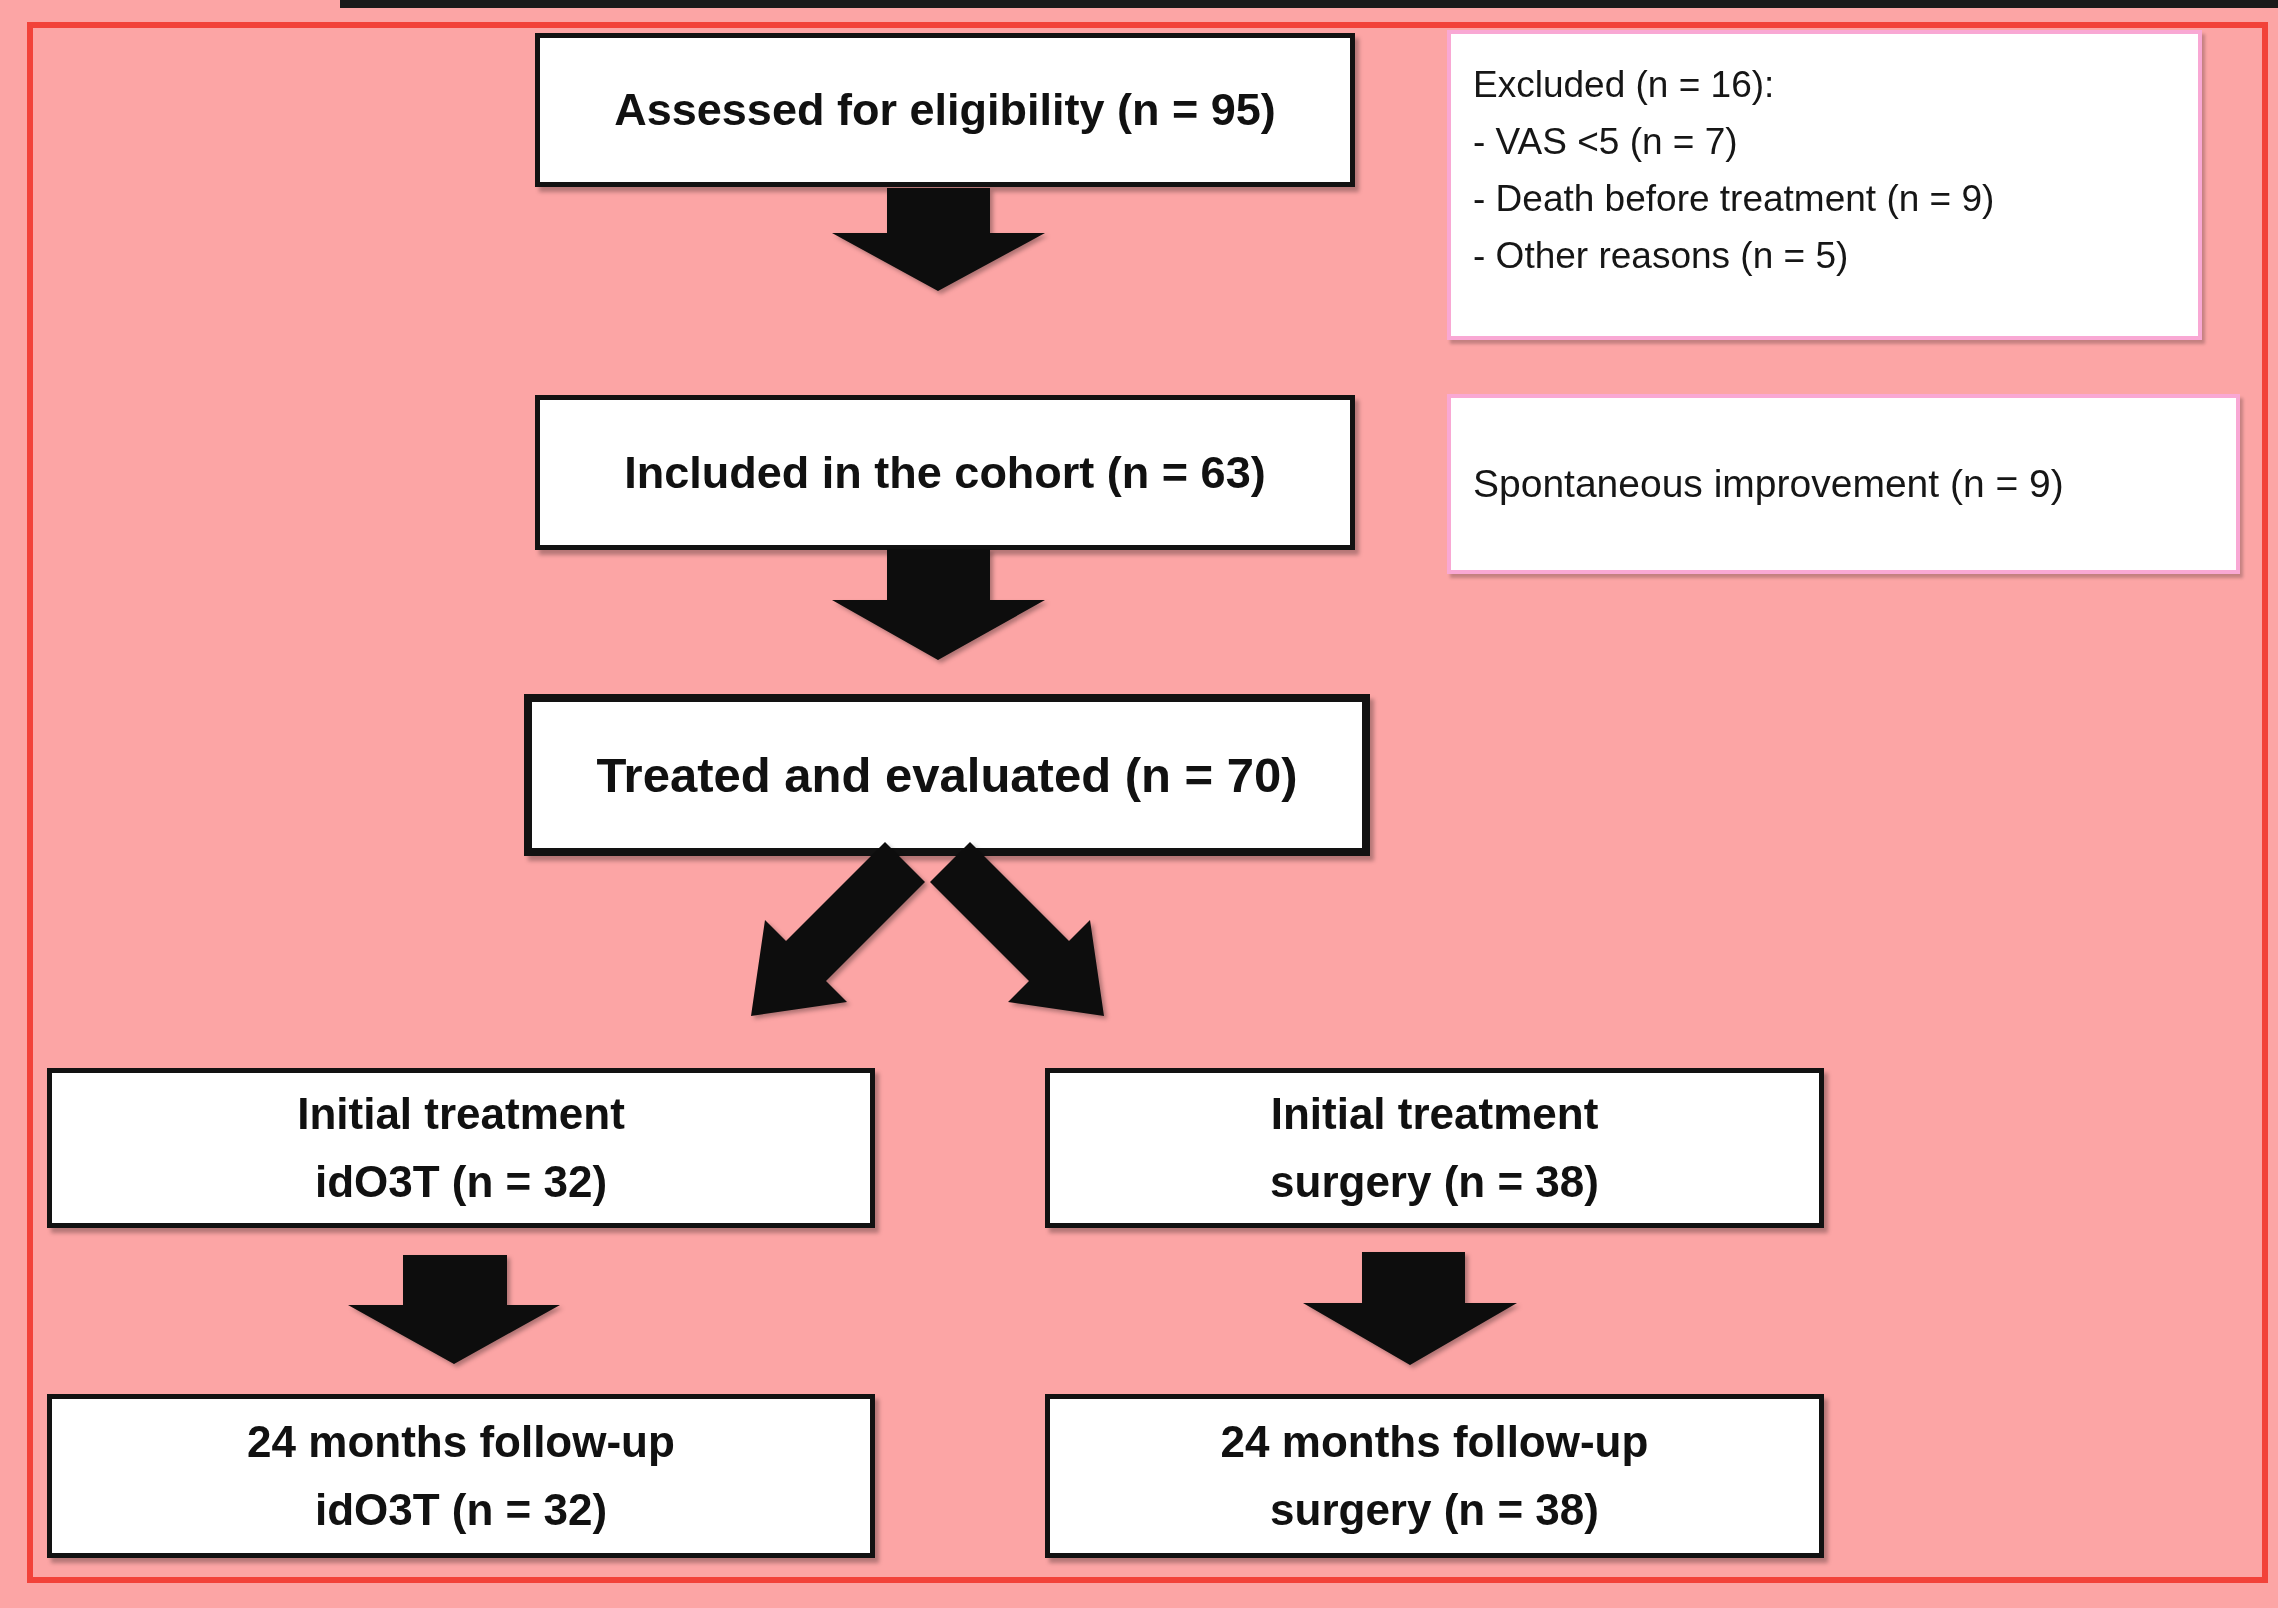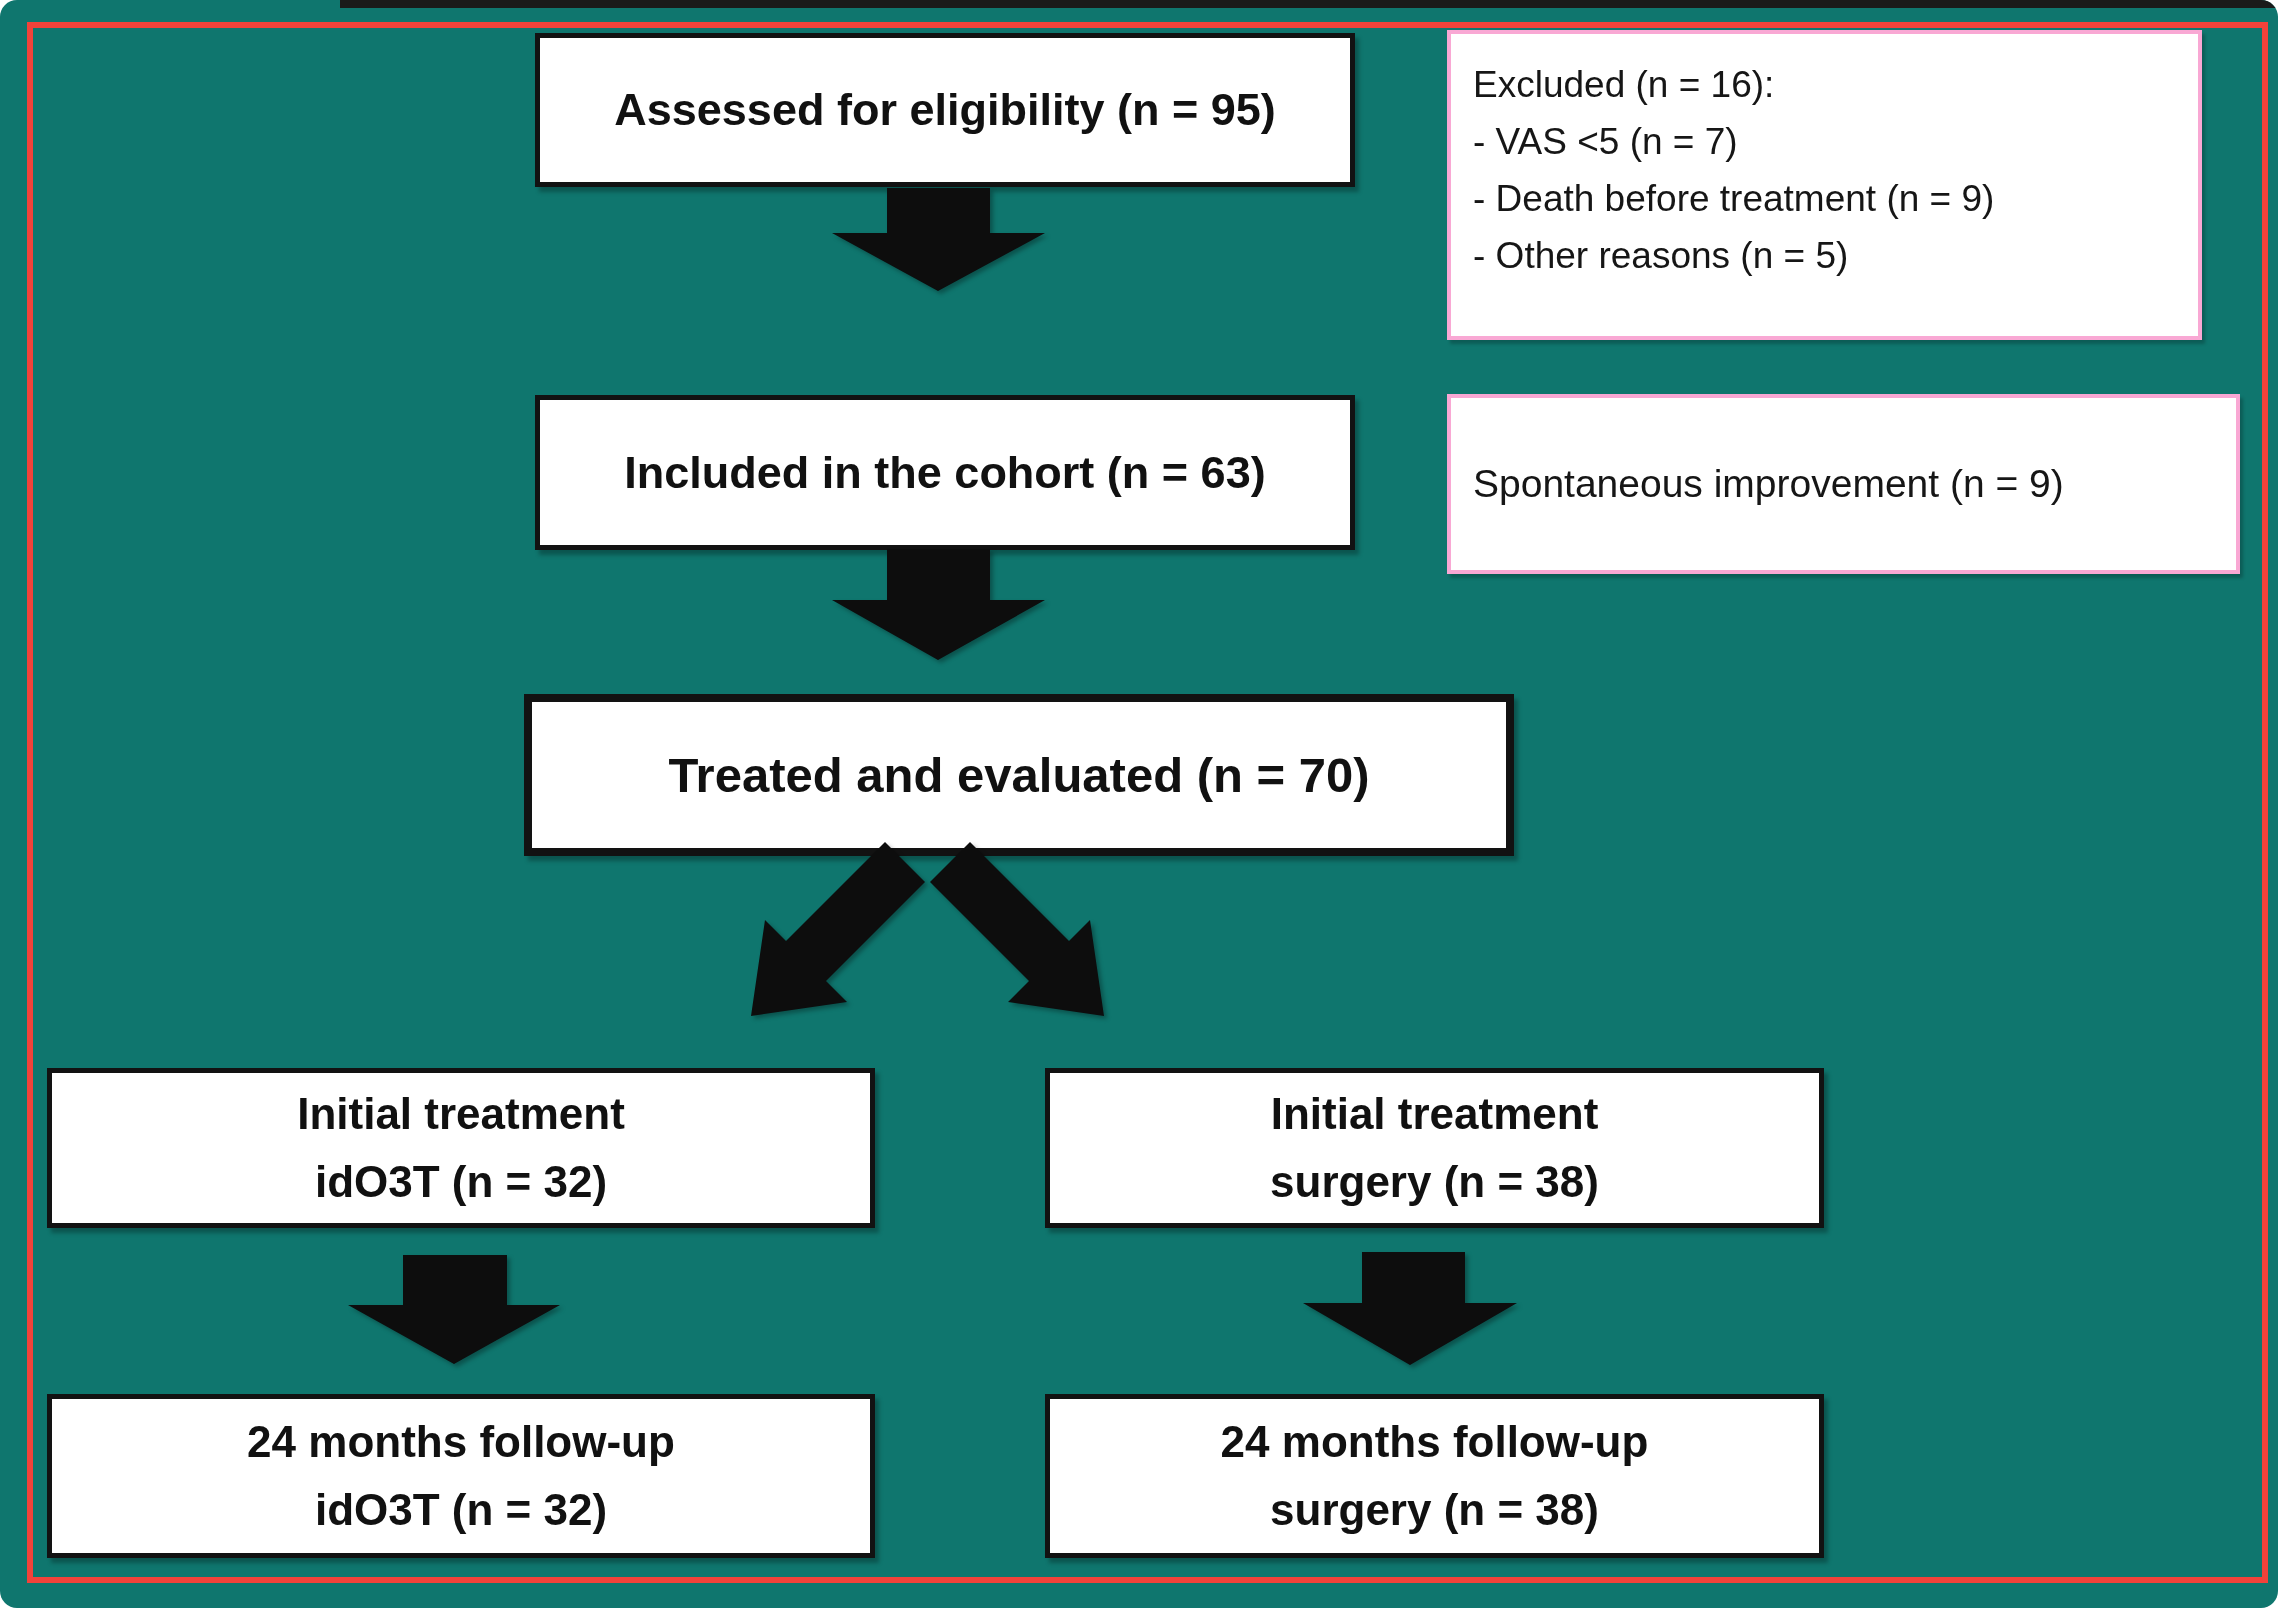--- a/index.html
+++ b/index.html
@@ -5,23 +5,22 @@
   html, body {
     margin: 0;
     padding: 0;
     background: #ffffff;
     font-family: "Liberation Sans", "DejaVu Sans", sans-serif;
   }
   .canvas {
     position: relative;
     width: 2278px;
     height: 1608px;
-    background: #0f766e;
+    background: #fca5a5;
     overflow: hidden;
-    border-radius: 17px;
   }
   .topline {
     position: absolute;
     left: 340px; top: 0px;
     width: 1938px; height: 8px;
     background: #1a1a1a;
   }
   .red-frame {
     position: absolute;
     left: 27px; top: 22px;
@@ -41,21 +40,21 @@
     justify-content: center;
     text-align: center;
     color: #111111;
     font-weight: bold;
     box-shadow: 4px 5px 4px rgba(0,0,0,0.28);
   }
   .node .l1, .node .l2 { display: block; }
 
   .box-assessed  { left: 535px;  top: 33px;   width: 820px; height: 154px; font-size: 45px; }
   .box-included  { left: 535px;  top: 395px;  width: 820px; height: 155px; font-size: 45px; }
-  .box-treated   { left: 524px;  top: 694px;  width: 990px; height: 162px; font-size: 49px; border-width: 8px; }
+  .box-treated   { left: 524px;  top: 694px;  width: 846px; height: 162px; font-size: 49px; border-width: 8px; }
   .box-init-left { left: 47px;   top: 1068px; width: 828px; height: 160px; font-size: 44px; line-height: 68px; }
   .box-init-right{ left: 1045px; top: 1068px; width: 779px; height: 160px; font-size: 44px; line-height: 68px; }
   .box-fu-left   { left: 47px;   top: 1394px; width: 828px; height: 164px; font-size: 44px; line-height: 68px; }
   .box-fu-right  { left: 1045px; top: 1394px; width: 779px; height: 164px; font-size: 44px; line-height: 68px; }
 
   .sidenote {
     position: absolute;
     box-sizing: border-box;
     background: #ffffff;
     border: 4px solid #f9a8d4;

